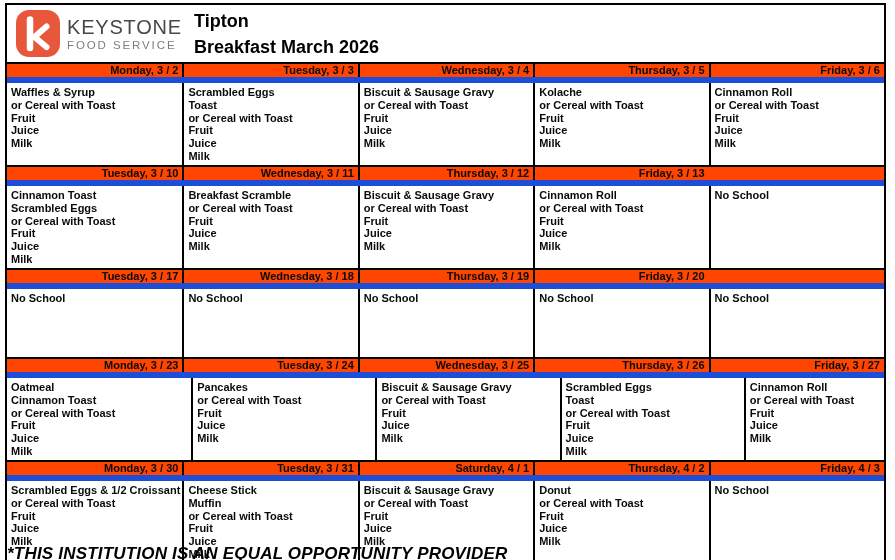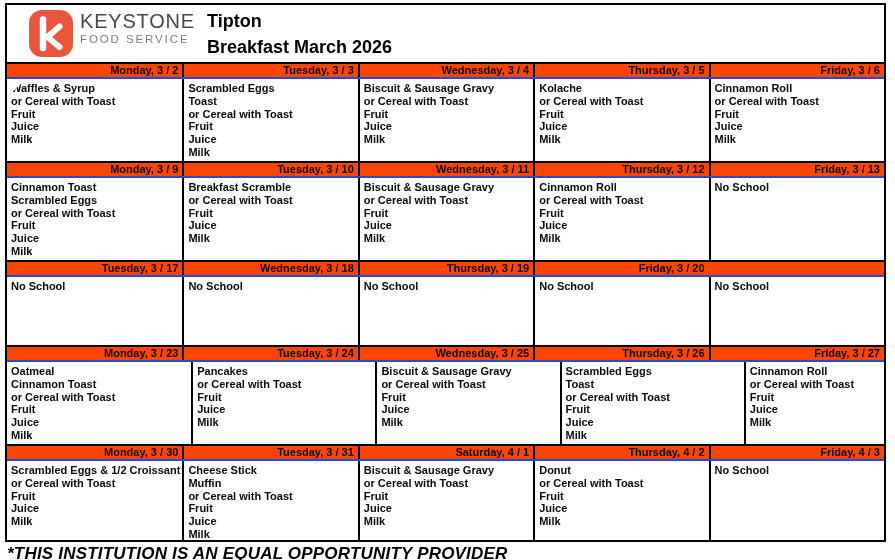--- a/index.html
+++ b/index.html
@@ -6,31 +6,31 @@
   .page{
     position:relative;width:895px;height:560px;background:#ffffff;
     font-family:"Liberation Sans", sans-serif;overflow:hidden;
   }
   .doc{
     position:absolute;left:5px;top:3px;width:881px;
     border:2px solid #000;background:#fff;box-sizing:border-box;
   }
   
   .masthead{height:57px;display:flex;align-items:center;background:#fff;overflow:hidden;}
-  .logo-wrap{display:flex;align-items:flex-start;gap:7px;padding-left:22px;width:166px;flex:0 0 auto;}
+  .logo-wrap{display:flex;align-items:center;gap:7px;padding-left:9px;width:166px;flex:0 0 auto;}
   .brandtext{display:flex;flex-direction:column;}
   .brand1{font-size:20px;letter-spacing:0.8px;color:#47484a;line-height:22px;}
   .brand2{font-size:11.5px;letter-spacing:1.9px;color:#7d7e80;line-height:14px;}
   .title-wrap{padding-left:12px;}
   .site-name{font-size:18px;font-weight:bold;color:#000;line-height:26px;}
   .menu-title{font-size:18px;font-weight:bold;color:#000;line-height:26px;}
   
   .week-header{
     display:grid;grid-template-columns:repeat(5,1fr);
-    background:#FF4500;border-top:2px solid #000;border-bottom:2px solid #1d4ed8;
+    background:#FF4500;border-top:2px solid #000;border-bottom:6px solid #1d4ed8;
     height:13px;
   }
   .day-head{
     text-align:right;font-weight:bold;font-size:11px;line-height:13px;
     padding:0 4px;color:#0a0a0a;border-left:2px solid #000;overflow:hidden;
     box-sizing:border-box;white-space:nowrap;
   }
   .day-head:first-child{border-left:none;}
   .week-body{display:grid;grid-template-columns:repeat(5,1fr);background:#fff;overflow:hidden;}
   .menu-cell{
@@ -71,21 +71,21 @@
     </div>
 
     <div>
         <div class="week-header">
           <div class="day-head">Monday, 3 / 2</div>
           <div class="day-head">Tuesday, 3 / 3</div>
           <div class="day-head">Wednesday, 3 / 4</div>
           <div class="day-head">Thursday, 3 / 5</div>
           <div class="day-head">Friday, 3 / 6</div>
         </div>
-        <div class="week-body" style="height: 82px; border-radius: 31px;">
+        <div class="week-body" style="height: 82px;">
           <div class="menu-cell">
             <div class="menu-item">Waffles &amp; Syrup</div>
             <div class="menu-item">or Cereal with Toast</div>
             <div class="menu-item">Fruit</div>
             <div class="menu-item">Juice</div>
             <div class="menu-item">Milk</div>
           </div>
           <div class="menu-cell">
             <div class="menu-item">Scrambled Eggs</div>
             <div class="menu-item">Toast</div>
@@ -110,21 +110,20 @@
           </div>
           <div class="menu-cell">
             <div class="menu-item">Cinnamon Roll</div>
             <div class="menu-item">or Cereal with Toast</div>
             <div class="menu-item">Fruit</div>
             <div class="menu-item">Juice</div>
             <div class="menu-item">Milk</div>
           </div>
         </div>
         <div class="week-header">
-          <div class="day-head">Monday, 3 / 9</div>
           <div class="day-head">Tuesday, 3 / 10</div>
           <div class="day-head">Wednesday, 3 / 11</div>
           <div class="day-head">Thursday, 3 / 12</div>
           <div class="day-head">Friday, 3 / 13</div>
         </div>
         <div class="week-body" style="height: 82px;">
           <div class="menu-cell">
             <div class="menu-item">Cinnamon Toast</div>
             <div class="menu-item">Scrambled Eggs</div>
             <div class="menu-item">or Cereal with Toast</div>

